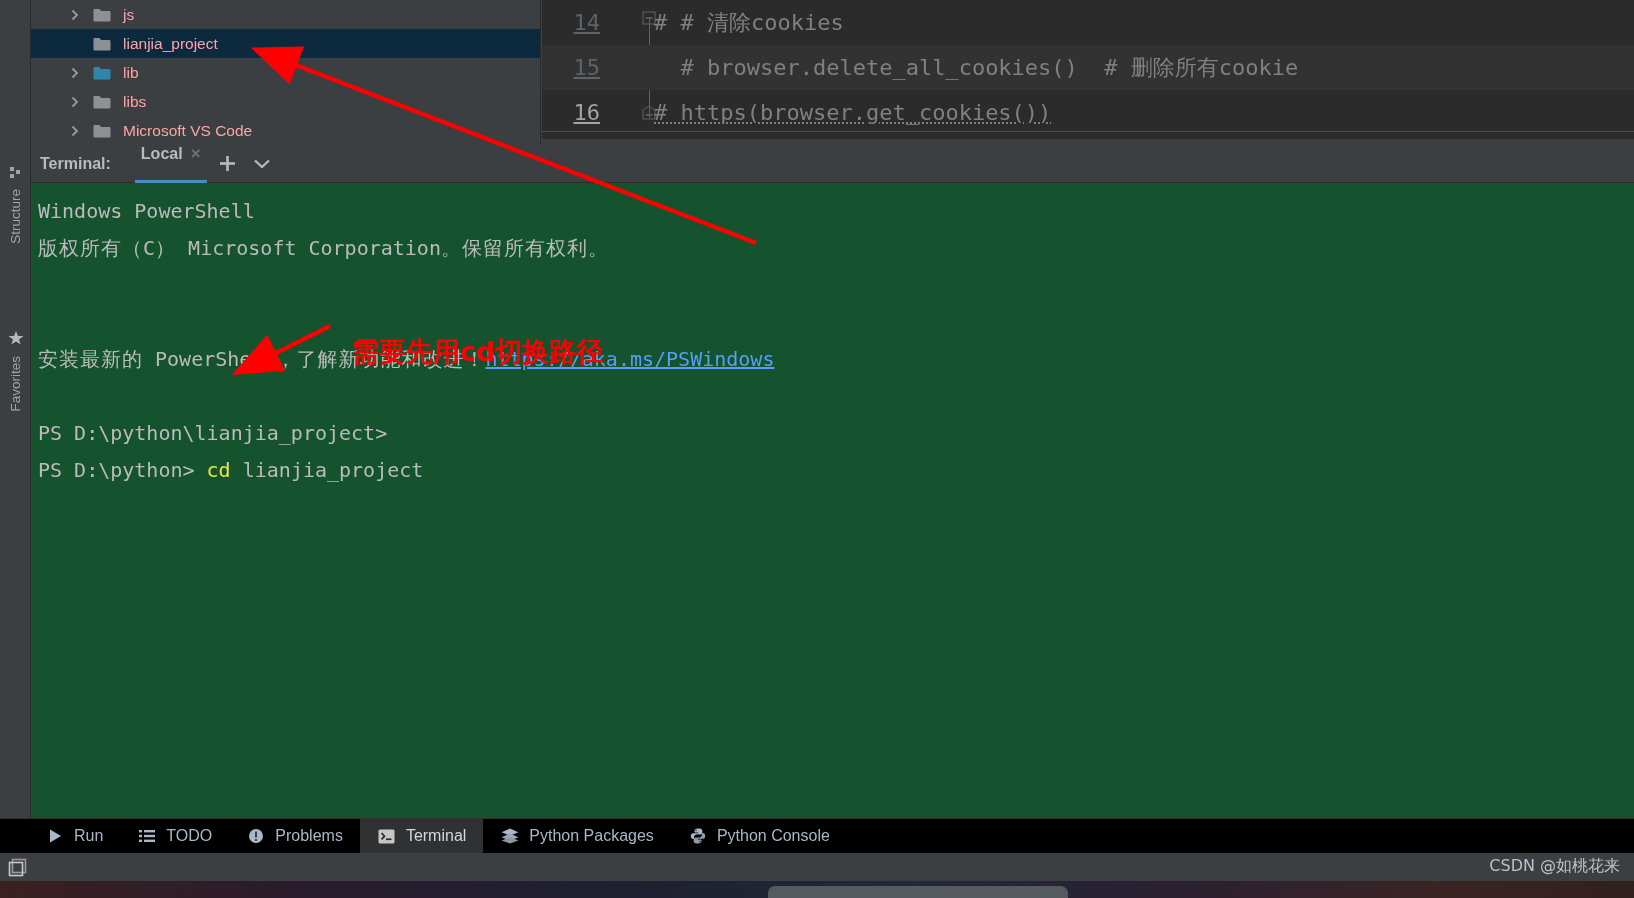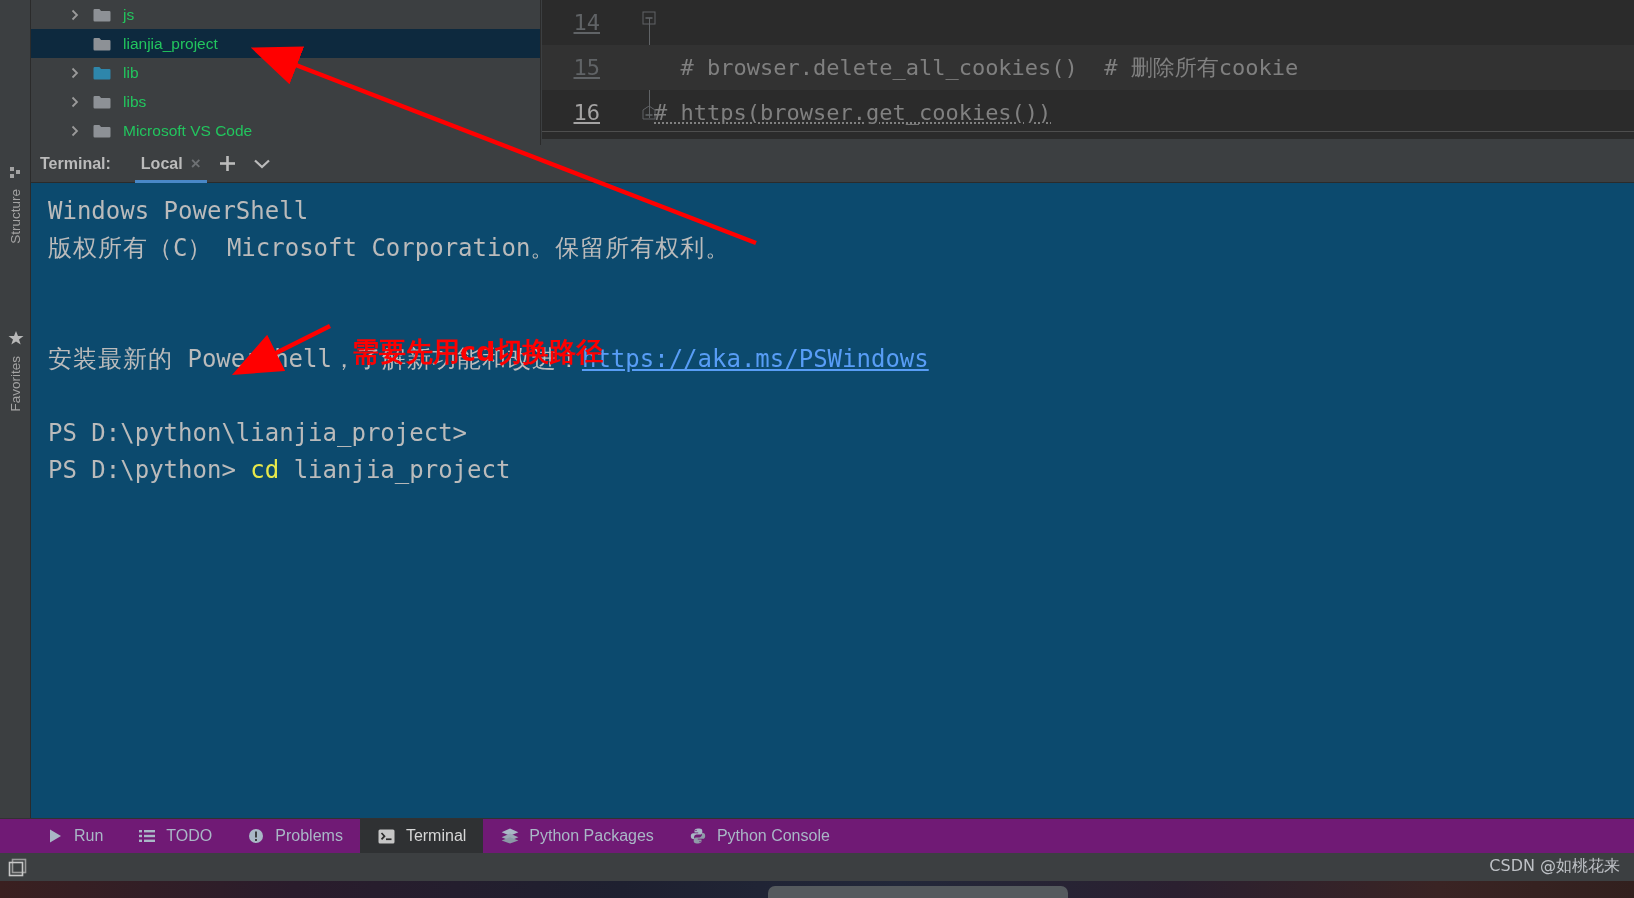--- a/index.html
+++ b/index.html
@@ -20,21 +20,21 @@
     background: #3c3f41; border-right: 1px solid #2b2b2b;
   }
 
   .project-tree {
     position: absolute; left: 31px; top: 0; width: 510px; height: 145px;
     background: #3c3f41;
     border-right: 1px solid #2b2b2b;
   }
   .tree-row {
     position: relative; height: 29px; display: flex; align-items: center;
-    padding-left: 42px; color: #22c55e; font-size: 15.5px;
+    padding-left: 42px; color: #fca5a5; font-size: 15.5px;
     white-space: nowrap;
   }
   .tree-row.selected { background: #0d293e; }
   .tree-row .arrow {
     position: absolute; left: 38px; top: 50%; transform: translateY(-50%);
     width: 12px; height: 12px;
   }
   .tree-row .arrow svg { display: block; }
   .tree-row .folder {
     position: absolute; left: 62px; top: 50%; transform: translateY(-50%);
@@ -77,39 +77,39 @@
   
   .tw { position: absolute; left: 31px; top: 145px; width: 1603px; height: 673px; }
   .tw-header {
     position: relative; height: 38px; background: #3c3f41;
     display: flex; align-items: center; padding-left: 9px;
     border-bottom: 1px solid #2b2b2b;
     font-weight: bold;
   }
   .tw-title { color: #bbbbbb; font-size: 16px; margin-right: 20px; }
   .tw-tab {
-    position: relative; height: 38px; display: flex; align-items: center;
+    position: relative; height: 38px; display: flex; align-items: flex-start;
     padding: 0 10px; color: #bbbbbb; font-size: 16px; cursor: default;
   }
   .tw-tab .tabname { margin-right: 8px; }
   .tw-tab .closex { color: #6e7174; font-size: 17px; line-height: 1; }
   .tw-tab .underline {
     position: absolute; left: 4px; right: 4px; bottom: 0; height: 3px; background: #4a88c7;
   }
   .tw-btn {
     width: 34px; height: 38px; display: flex; align-items: center; justify-content: center;
     color: #bbbbbb;
   }
   .tw-body {
     position: absolute; left: 0; top: 38px; right: 0; bottom: 0;
-    background: #0c4a6e;
+    background: #14532d;
     font-family: "DejaVu Sans Mono", monospace;
-    font-size: 24px;
+    font-size: 20px;
     color: #bbbbbb;
-    padding: 10px 0 0 17px;
+    padding: 10px 0 0 7px;
   }
   .term-line { height: 37px; line-height: 37px; white-space: pre; }
   .term-line .cjk { font-family: "DejaVu Sans", sans-serif; letter-spacing: 1px; }
   .term-link { color: #589df6; text-decoration: underline; }
   .term-cmd { color: #e8e84a; }
   .term-blank { height: 37px; }
 
   
   .left-rail {
     position: absolute; left: 0; top: 145px; width: 31px; height: 673px;
@@ -122,21 +122,21 @@
   }
   .rail-label {
     writing-mode: vertical-rl; transform: rotate(180deg);
     font-size: 13.5px; color: #a3a3a3; white-space: nowrap;
   }
   .rail-icon { margin-bottom: 6px; }
 
   
   .bottom-strip {
     position: absolute; left: 0; top: 818px; width: 1634px; height: 35px;
-    background: #701a75; border-top: 1px solid #323232;
+    background: #000000; border-top: 1px solid #323232;
     display: flex; align-items: center; padding-left: 28px;
   }
   .bt {
     height: 35px; display: flex; align-items: center; gap: 9px;
     padding: 0 17px; color: #a9b7c6; font-size: 16px; white-space: nowrap;
   }
   .bt.active { background: #2f3133; color: #d7d7d7; }
   .bt .bticon { display: flex; align-items: center; justify-content: center; width: 20px; }
 
   
@@ -231,20 +231,21 @@
 
     <div class="editor">
       <div class="fold-bar" style="top:18px;height:100px;"></div>
       <div id="editor-host">
           <div class="ed-line">
             <span class="ed-gutter">14</span>
             <span class="ed-fold" style="top:10px;"><svg width="14" height="14" viewBox="0 0 14 14">
                 <rect x="1" y="1" width="12" height="12" fill="none" stroke="#606366"></rect>
                 <line x1="3.5" y1="7" x2="10.5" y2="7" stroke="#606366" stroke-width="1.6"></line>
               </svg></span>
+            <span class="ed-code"># # <span class="cjk">清除</span>cookies</span>
           </div>
           <div class="ed-line hl">
             <span class="ed-gutter">15</span>
             <span class="ed-code">  # browser.delete_all_cookies()  # <span class="cjk">删除所有</span>cookie</span>
           </div>
           <div class="ed-line cur">
             <span class="ed-gutter">16</span>
             <span class="ed-fold" style="top:16px;"><svg width="14" height="16" viewBox="0 0 14 16">
                 <path d="M7 0 L13 4 V13 H1 V4 Z" fill="none" stroke="#606366"></path>
                 <line x1="3.5" y1="9" x2="10.5" y2="9" stroke="#606366" stroke-width="1.6"></line>

